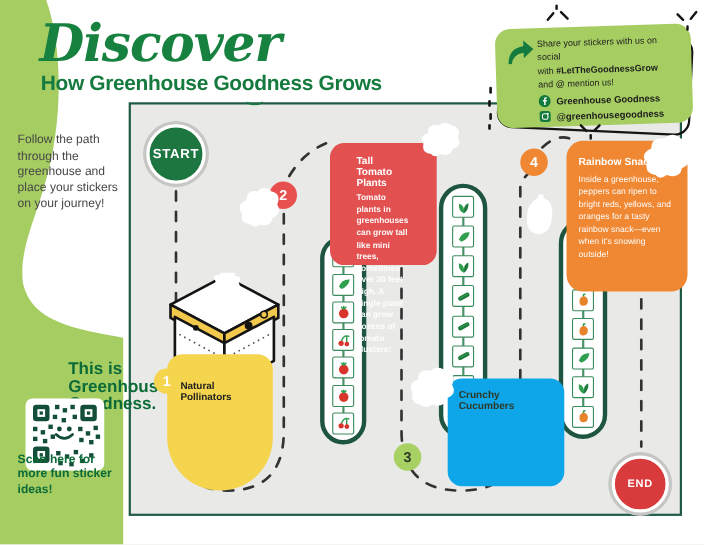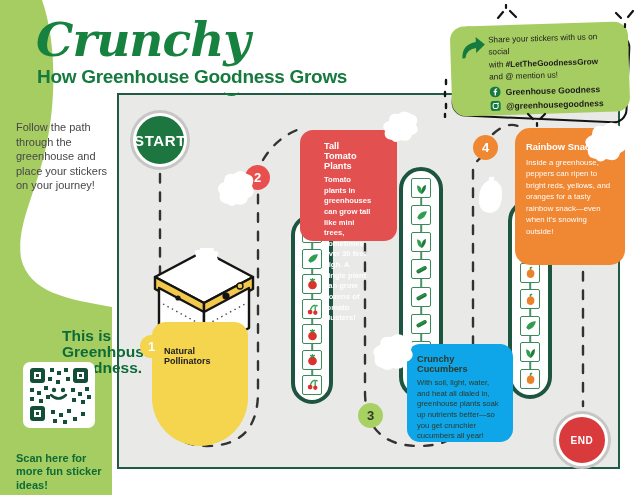--- a/index.html
+++ b/index.html
@@ -37,36 +37,36 @@
 
   
   .panel-txt{left:16px;z-index:3;font-weight:800;color:#0d6b38;font-size:15.5px;line-height:1.04;}
   #panel-line{top:328px;margin-left:46px;}
   #panel-smile{
     left:29px;top:377px;width:13px;height:6px;z-index:3;
     border:2.2px solid #0d6b38;border-top:none;border-left:none;border-right:none;
     border-radius:0 0 50% 50%;
   }
   #qr{left:23px;top:362px;z-index:3;}
-  #scan-txt{left:16px;top:452px;width:92px;z-index:3;font-weight:800;color:#0d6b38;font-size:11px;line-height:1.22;}
+  #scan-txt{left:16px;top:412px;width:92px;z-index:3;font-weight:800;color:#0d6b38;font-size:11px;line-height:1.22;}
 
   
   #board{
     left:117px;top:93px;width:503px;height:376px;z-index:2;
     background:#e9e9e7;border:2px solid #1e5a44;box-sizing:border-box;
   }
   #path-svg{left:0;top:0;width:640px;height:495px;z-index:4;pointer-events:none;}
 
   
   .node{border-radius:50%;display:flex;align-items:center;justify-content:center;z-index:8;box-sizing:border-box;}
   #start-node{
     left:133px;top:113px;width:54px;height:54px;
     background:#1d7540;border:3px solid #fff;
     box-shadow:0 0 0 3px #c6c6c4;
-    color:#fff;font-size:15px;font-weight:800;letter-spacing:0.6px;
+    color:#fff;font-size:12px;font-weight:800;letter-spacing:0.6px;
   }
   #end-node{
     left:556px;top:414px;width:52px;height:52px;
     background:#d93a3c;border:3px solid #fff;
     box-shadow:0 0 0 3px #c6c6c4;
     color:#fff;font-size:10px;font-weight:800;letter-spacing:0.6px;
   }
 
   
   .marker{
@@ -148,21 +148,21 @@
   .social-row .label{font-size:8.6px;font-weight:700;}
   .tick{z-index:7;}
 </style>
 </head>
 <body>
 
 <svg id="swoosh" class="abs" width="120" height="495" viewBox="0 0 120 495">
   <path d="M0,0 L42,0 C57,42 58,112 40,170 C30,204 17,230 21,258 C29,293 68,299 112,307 L112,495 L0,495 Z" fill="#a6cd62"></path>
 </svg>
 
-<div id="script-title" class="abs">Crunchy</div>
+<div id="script-title" class="abs">Discover</div>
 <div id="subtitle" class="abs">How Greenhouse Goodness Grows</div>
 <div id="subtitle-smile" class="abs"></div>
 <div id="intro" class="abs">Follow the path through the greenhouse and place your stickers on your journey!</div>
 
 <div id="panel-line" class="abs panel-txt">
   <div>This is</div>
   <div>Greenhouse</div>
   <div>Goodness.</div>
 </div>
 <div id="panel-smile" class="abs"></div>
@@ -388,21 +388,20 @@
 
 <div id="card-1" class="abs card">
   <div class="title">Natural Pollinators</div>
 </div>
 <div id="card-2" class="abs card">
   <div class="title">Tall Tomato Plants</div>
   <div class="body">Tomato plants in greenhouses can grow tall like mini trees, sometimes over 30 feet high. A single plant can grow dozens of tomato clusters!</div>
 </div>
 <div id="card-3" class="abs card">
   <div class="title">Crunchy Cucumbers</div>
-  <div class="body">With soil, light, water, and heat all dialed in, greenhouse plants soak up nutrients better—so you get crunchier cucumbers all year!</div>
 </div>
 <div id="card-4" class="abs card">
   <div class="title">Rainbow Snack</div>
   <div class="body">Inside a greenhouse, peppers can ripen to bright reds, yellows, and oranges for a tasty rainbow snack—even when it's snowing outside!</div>
 </div>
 
 <div id="marker-1" class="abs marker">1</div>
 <div id="marker-2" class="abs marker">2</div>
 <div id="marker-3" class="abs marker">3</div>
 <div id="marker-4" class="abs marker">4</div>

